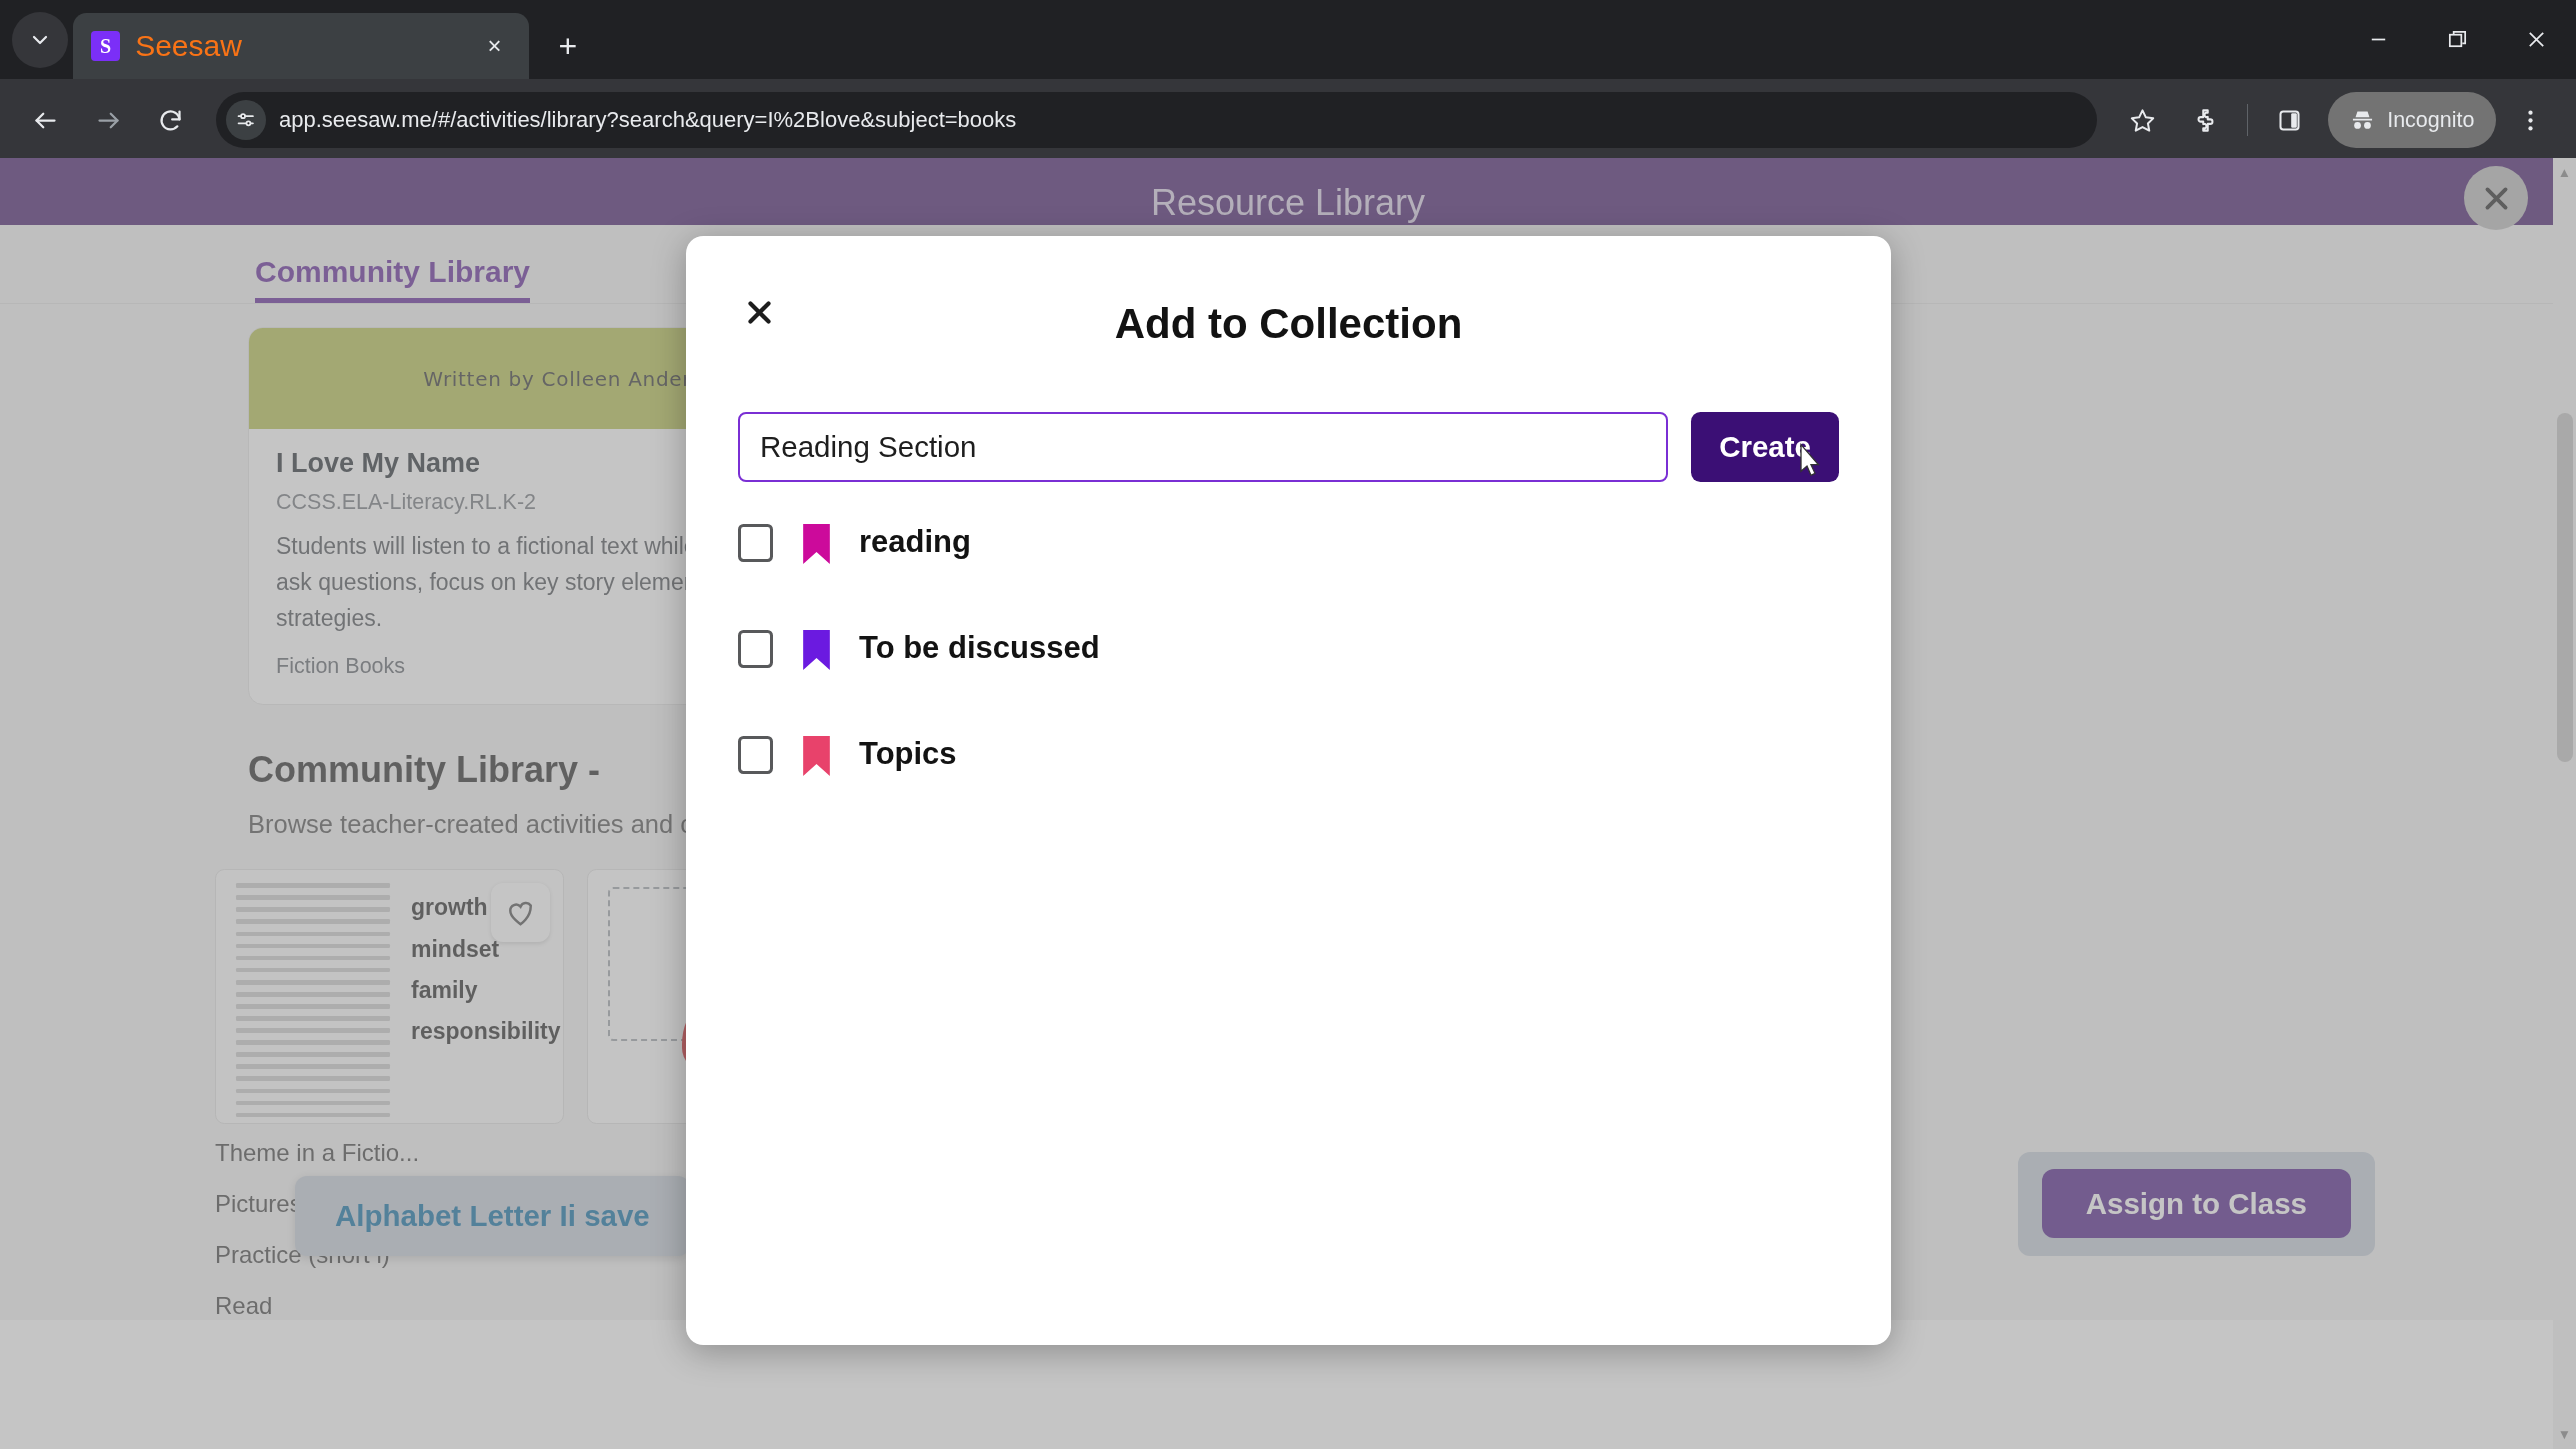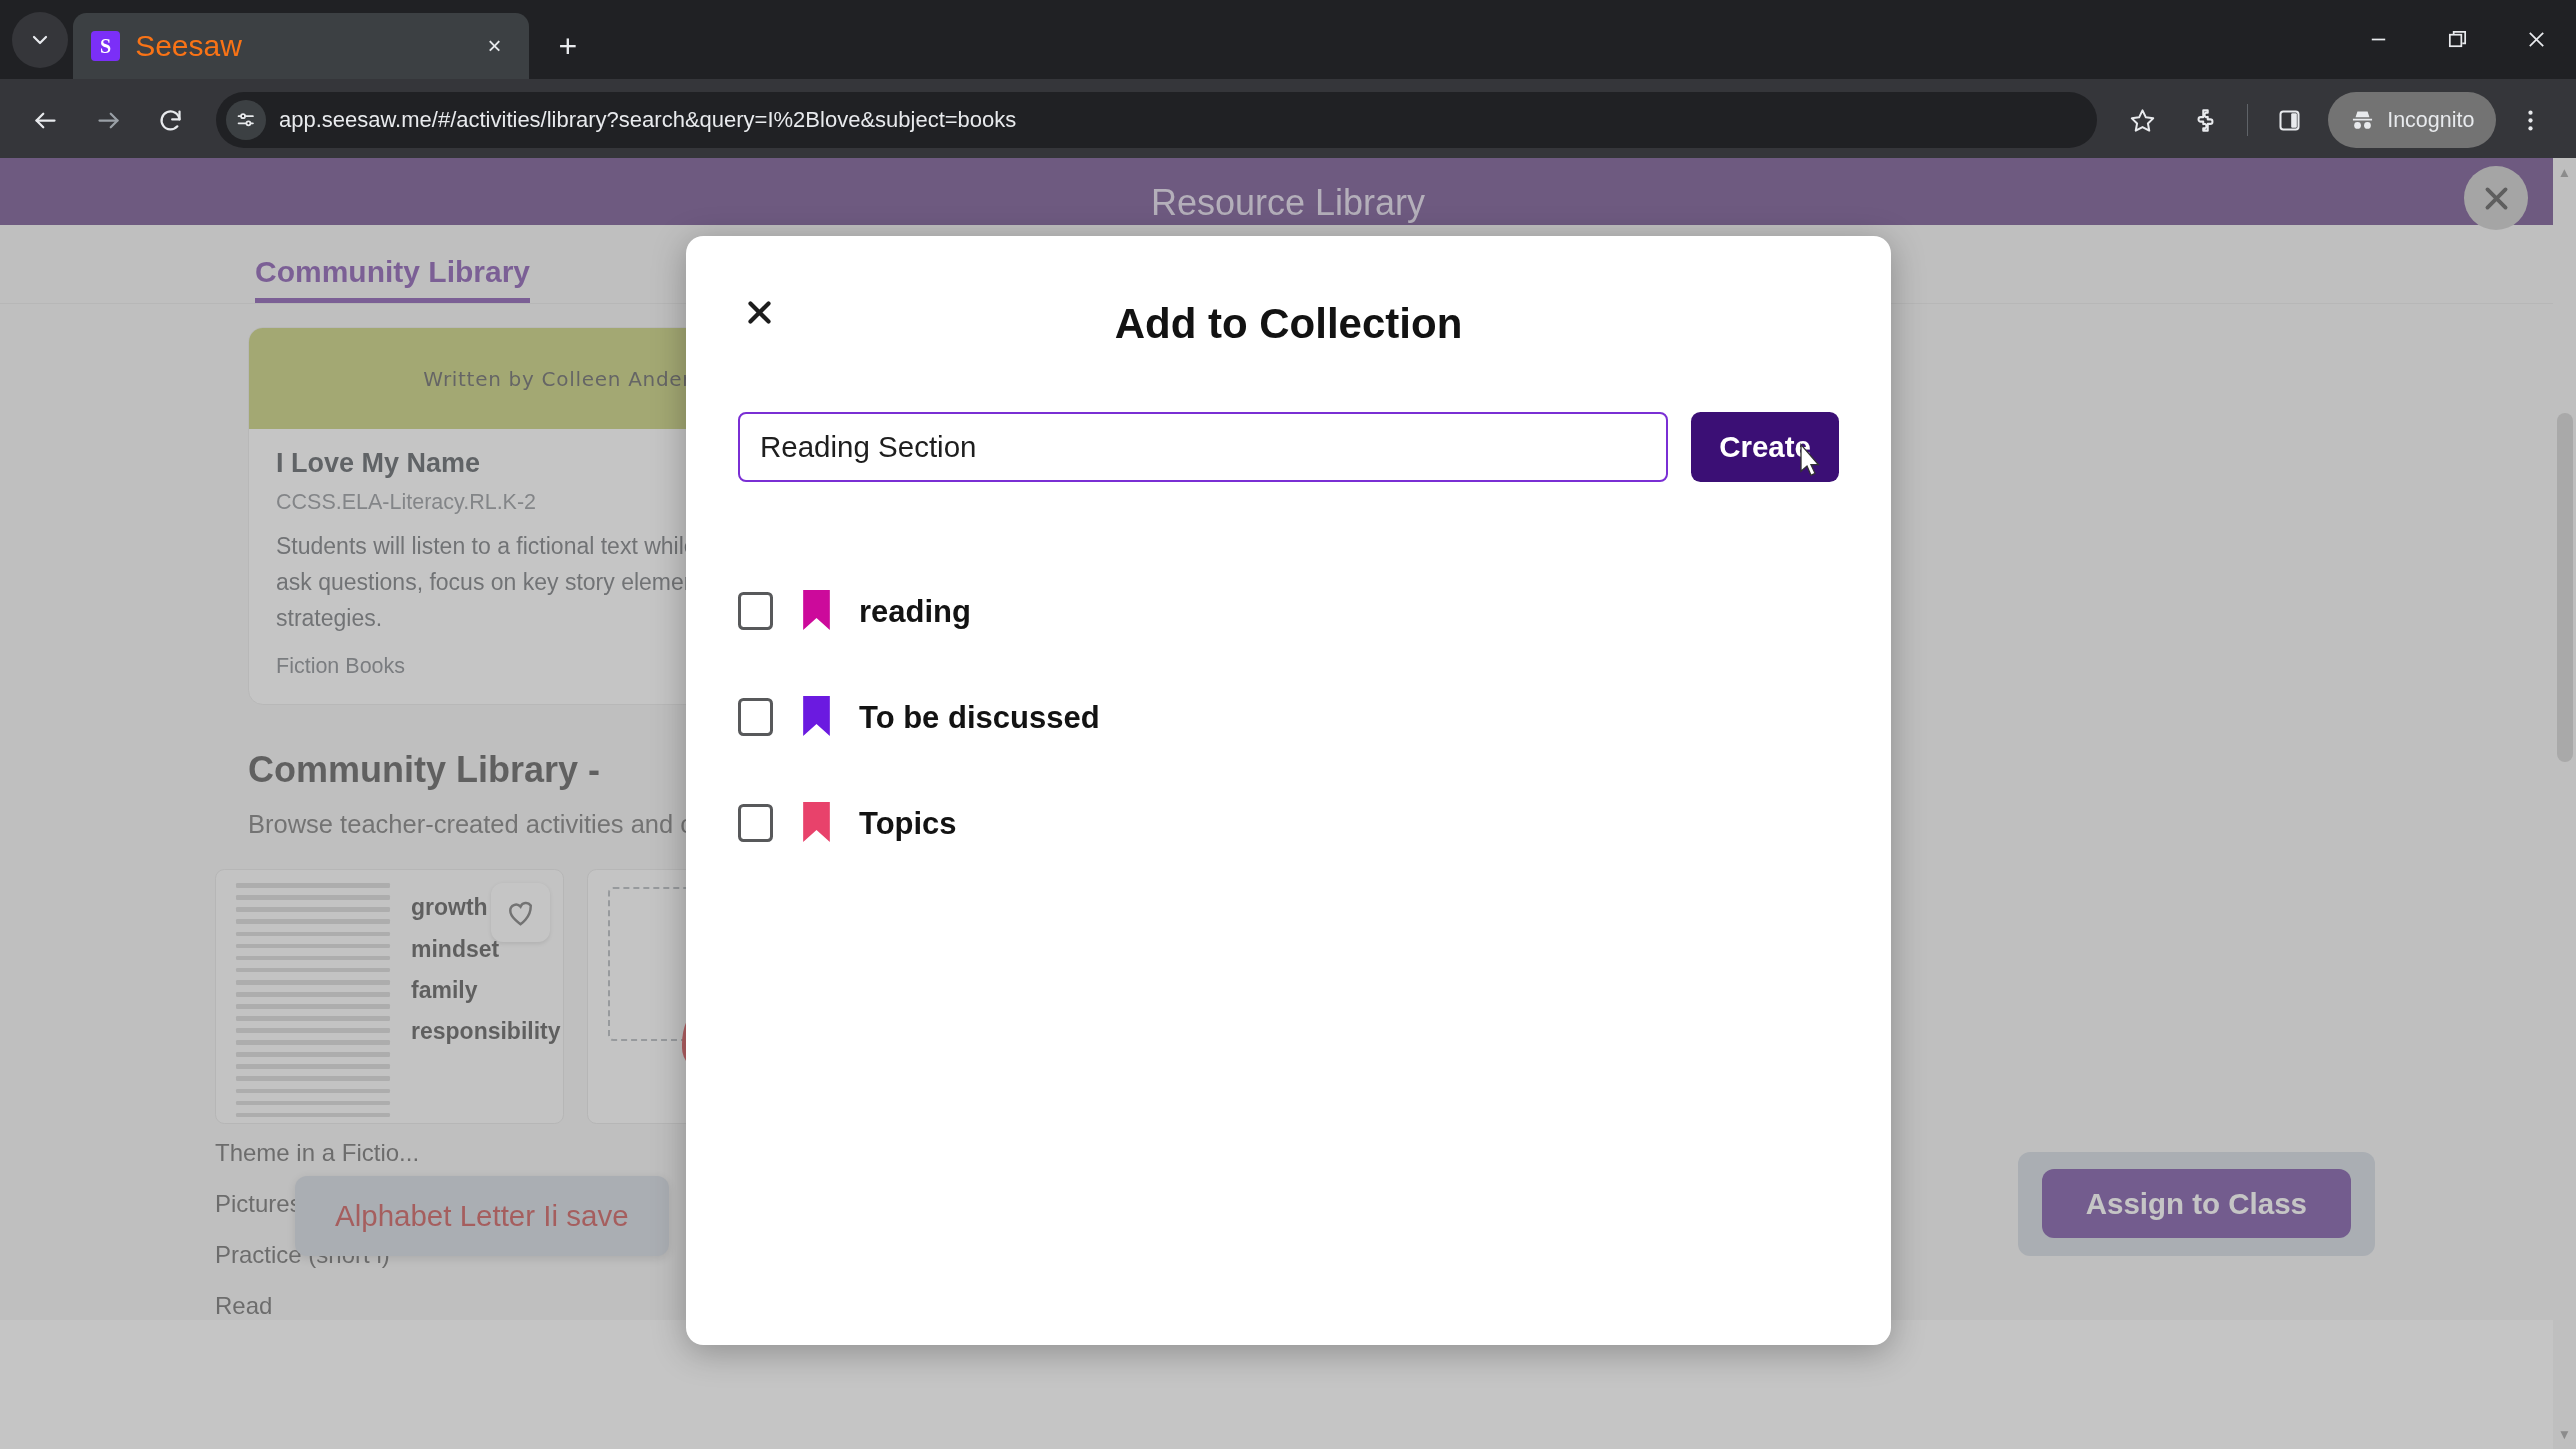--- a/index.html
+++ b/index.html
@@ -180,21 +180,21 @@
     border-radius: 12px; background: #fdeff1;
     display: flex; align-items: center; justify-content: center; font-size: 32px;
   }
 
   .labels-row { display: flex; gap: 23px; padding: 14.8px 215px 0 215px; background: #f2f2f2; flex-direction: column; }
   .gal-label { width: 349px; font-size: 24px; color: #3a3a3a; flex: none; }
 
   .toast {
     position: absolute; left: 295px; bottom: 64px;
     background: #c3ccd8; border-radius: 12px; padding: 23px 40px;
-    font-size: 29.5px; font-weight: normal; color: #b91c1c;
+    font-size: 29.5px; font-weight: bold; color: #0369a1;
     white-space: nowrap; box-shadow: 0 2.7px 9.4px rgba(0,0,0,.18);
   }
   .assign-wrap {
     position: absolute; right: 201px; bottom: 64px;
     background: #c3ccd8; border-radius: 12px; padding: 17.4px 24px;
   }
   .assign-btn {
     background: #4b1785; color: #fff; font-size: 29.5px; font-weight: bold;
     border: none; border-radius: 12px; padding: 17.4px 44px; cursor: pointer;
     font-family: "Liberation Sans", sans-serif;
@@ -245,21 +245,21 @@
     border-radius: 9.4px; font-size: 29.5px; font-weight: bold; padding: 0 28px;
     cursor: pointer; font-family: "Liberation Sans", sans-serif; position: relative;
   }
   .cursor-glyph {
     position: absolute; left: 102px; top: 29.5px; width: 32px; height: 40px;
     pointer-events: none;
   }
 
   .coll-list { padding: 42px 52px 0 52px; }
   .coll-item {
-    display: flex; align-items: flex-end; gap: 29.5px; height: 106px; cursor: pointer;
+    display: flex; align-items: flex-start; gap: 29.5px; height: 106px; cursor: pointer;
   }
   .chk {
     width: 35px; height: 38px; border: 3.4px solid #58595b; border-radius: 5.4px;
     background: #fff; flex: none; cursor: pointer;
   }
   .bookmark { width: 27px; height: 40px; flex: none; }
   .coll-label { font-size: 31px; font-weight: bold; color: #131313; }
 </style>
 </head>
 <body>

